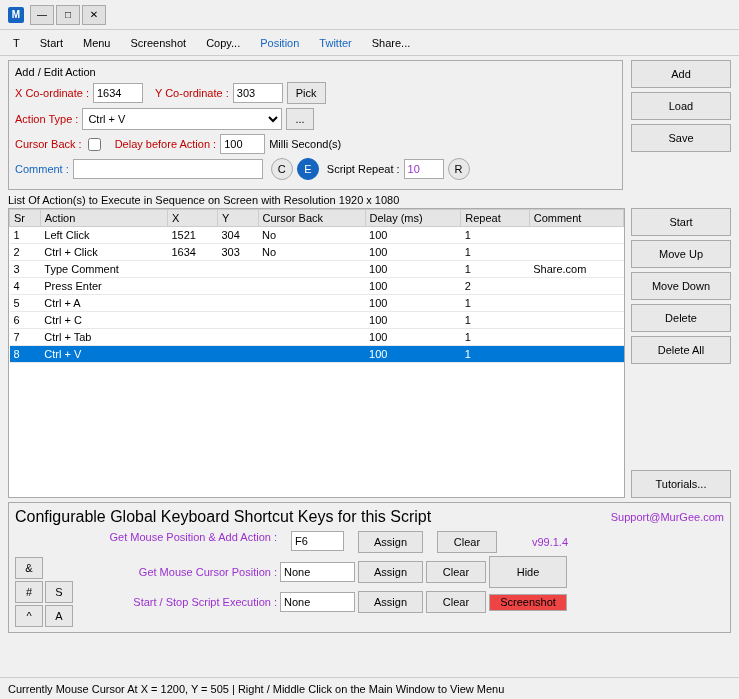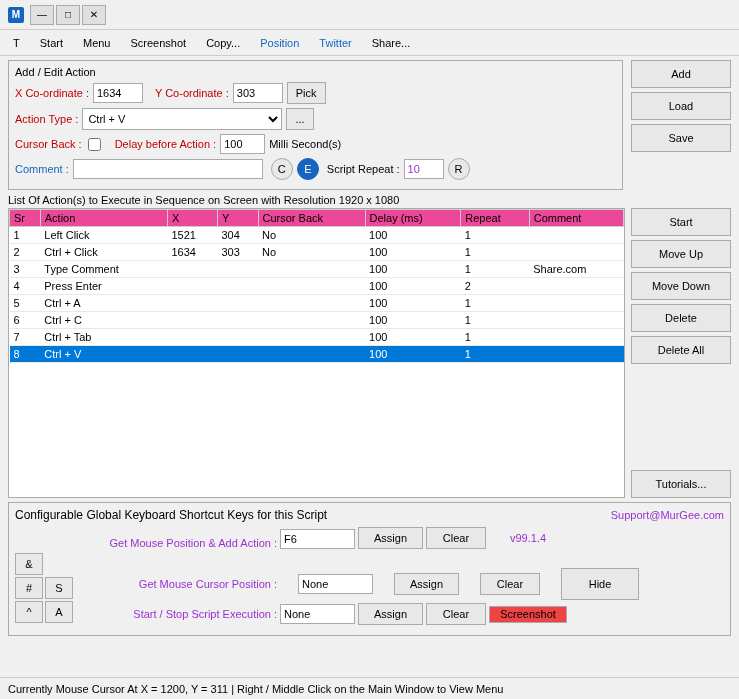--- a/index.html
+++ b/index.html
@@ -138,21 +138,21 @@
       background: white;
       height: 290px;
       overflow-y: auto;
     }
     table {
       width: 100%;
       border-collapse: collapse;
       font-size: 11px;
     }
     thead tr {
-      background: #ec4899;
+      background: #e5e5e5;
       border-radius: 6px;
     }
     th {
       border: 1px solid #ccc;
       padding: 2px 4px;
       text-align: left;
       font-weight: normal;
       white-space: nowrap;
     }
     td {
@@ -373,59 +373,59 @@
         <button class="full-width-btn">Move Down</button>
         <button class="full-width-btn">Delete</button>
         <button class="full-width-btn">Delete All</button>
         <button class="full-width-btn" style="margin-top: auto;">Tutorials...</button>
       </div>
     </div>
   </div>
 
   <div style="border: 1px solid #aaa; padding: 5px 6px; background: #f0f0f0; margin-top: 4px;">
     <div style="display: flex; justify-content: space-between; align-items: center; margin-bottom: 5px;">
-      <span style="font-size:12px;">Configurable Global Keyboard Shortcut Keys for this Script</span>
+      <span style="font-size:16px;">Configurable Global Keyboard Shortcut Keys for this Script</span>
       <span style="color:#9b30d0; font-size:11px; cursor:pointer;">Support@MurGee.com</span>
     </div>
 
     <div style="display: flex; gap: 4px; align-items: flex-start;">
         <div style="display: flex; gap: 2px; flex-shrink: 0; margin-top: 26px;">
           <div style="display: flex; flex-direction: column; gap: 2px;">
             <button style="width: 28px; height: 22px; border: 1px solid rgb(170, 170, 170); background: rgb(232, 232, 232); cursor: pointer; font-size: 11px;">&amp;</button>
             <button style="width: 28px; height: 22px; border: 1px solid rgb(170, 170, 170); background: rgb(232, 232, 232); cursor: pointer; font-size: 11px;">#</button>
             <button style="width: 28px; height: 22px; border: 1px solid rgb(170, 170, 170); background: rgb(232, 232, 232); cursor: pointer; font-size: 11px;">^</button>
           </div>
           <div style="display: flex; flex-direction: column; gap: 2px; margin-top: 24px;">
             <button style="width: 28px; height: 22px; border: 1px solid rgb(170, 170, 170); background: rgb(232, 232, 232); cursor: pointer; font-size: 11px;">S</button>
             <button style="width: 28px; height: 22px; border: 1px solid rgb(170, 170, 170); background: rgb(232, 232, 232); cursor: pointer; font-size: 11px;">A</button>
           </div>
         </div>
         <div style="flex: 1 1 0%;">
-          <div style="display: flex; align-items: flex-end; margin-bottom: 19px; gap: 3px;">
+          <div style="display: flex; align-items: flex-start; margin-bottom: 3px; gap: 14px;">
             <span style="color: rgb(155, 48, 208); font-size: 11px; text-align: right; width: 200px; white-space: nowrap; flex-shrink: 0;">Get Mouse Position &amp; Add Action :</span>
-            <input type="text" value="F6" style="width: 75px; height: 20px; border: 1px solid rgb(170, 170, 170); font-size: 11px; padding: 1px 3px; background: white;">
+            <input type="text" value="F6" style="width: 53px; height: 20px; border: 1px solid rgb(170, 170, 170); font-size: 11px; padding: 1px 3px; background: white;">
             <button style="width: 65px; height: 22px; border: 1px solid rgb(170, 170, 170); background: rgb(232, 232, 232); cursor: pointer; font-size: 11px;">Assign</button>
             <button style="width: 60px; height: 22px; border: 1px solid rgb(170, 170, 170); background: rgb(232, 232, 232); cursor: pointer; font-size: 11px;">Clear</button>
             <button style="width: 78px; height: 22px; border: none; background: transparent; cursor: default; font-size: 11px; color: rgb(155, 48, 208);">v99.1.4</button>
           </div>
-          <div style="display: flex; align-items: center; margin-bottom: 3px; gap: 21px;">
+          <div style="display: flex; align-items: center; margin-bottom: 3px; gap: 3px;">
             <span style="color: rgb(155, 48, 208); font-size: 11px; text-align: right; width: 200px; white-space: nowrap; flex-shrink: 0;">Get Mouse Cursor Position :</span>
             <input type="text" value="None" style="width: 75px; height: 20px; border: 1px solid rgb(170, 170, 170); font-size: 11px; padding: 1px 3px; background: white;">
             <button style="width: 65px; height: 22px; border: 1px solid rgb(170, 170, 170); background: rgb(232, 232, 232); cursor: pointer; font-size: 11px;">Assign</button>
             <button style="width: 60px; height: 22px; border: 1px solid rgb(170, 170, 170); background: rgb(232, 232, 232); cursor: pointer; font-size: 11px;">Clear</button>
             <button style="width: 78px; height: 32px; border: 1px solid rgb(170, 170, 170); background: rgb(232, 232, 232); cursor: pointer; font-size: 11px;">Hide</button>
           </div>
           <div style="display: flex; align-items: center; margin-bottom: 5px; gap: 3px;">
             <span style="color: rgb(155, 48, 208); font-size: 11px; text-align: right; width: 200px; white-space: nowrap; flex-shrink: 0;">Start / Stop Script Execution :</span>
             <input type="text" value="None" style="width: 75px; height: 20px; border: 1px solid rgb(170, 170, 170); font-size: 11px; padding: 1px 3px; background: white;">
             <button style="width: 65px; height: 22px; border: 1px solid rgb(170, 170, 170); background: rgb(232, 232, 232); cursor: pointer; font-size: 11px;">Assign</button>
             <button style="width: 60px; height: 22px; border: 1px solid rgb(170, 170, 170); background: rgb(232, 232, 232); cursor: pointer; font-size: 11px;">Clear</button>
             <button style="width: 78px; height: 17px; border: 1px solid rgb(170, 170, 170); background: #ef4444; cursor: pointer; font-size: 11px;">Screenshot</button>
           </div>
         </div>
       </div>
   </div>
 
 </div>
 
 <div class="status-bar">
-  <span>Currently Mouse Cursor At X = 1200, Y = 311 | Right / Middle Click on the Main Window to View Menu</span>
+  <span>Currently Mouse Cursor At X = 1200, Y = 505 | Right / Middle Click on the Main Window to View Menu</span>
 </div>
 
 </body></html>

